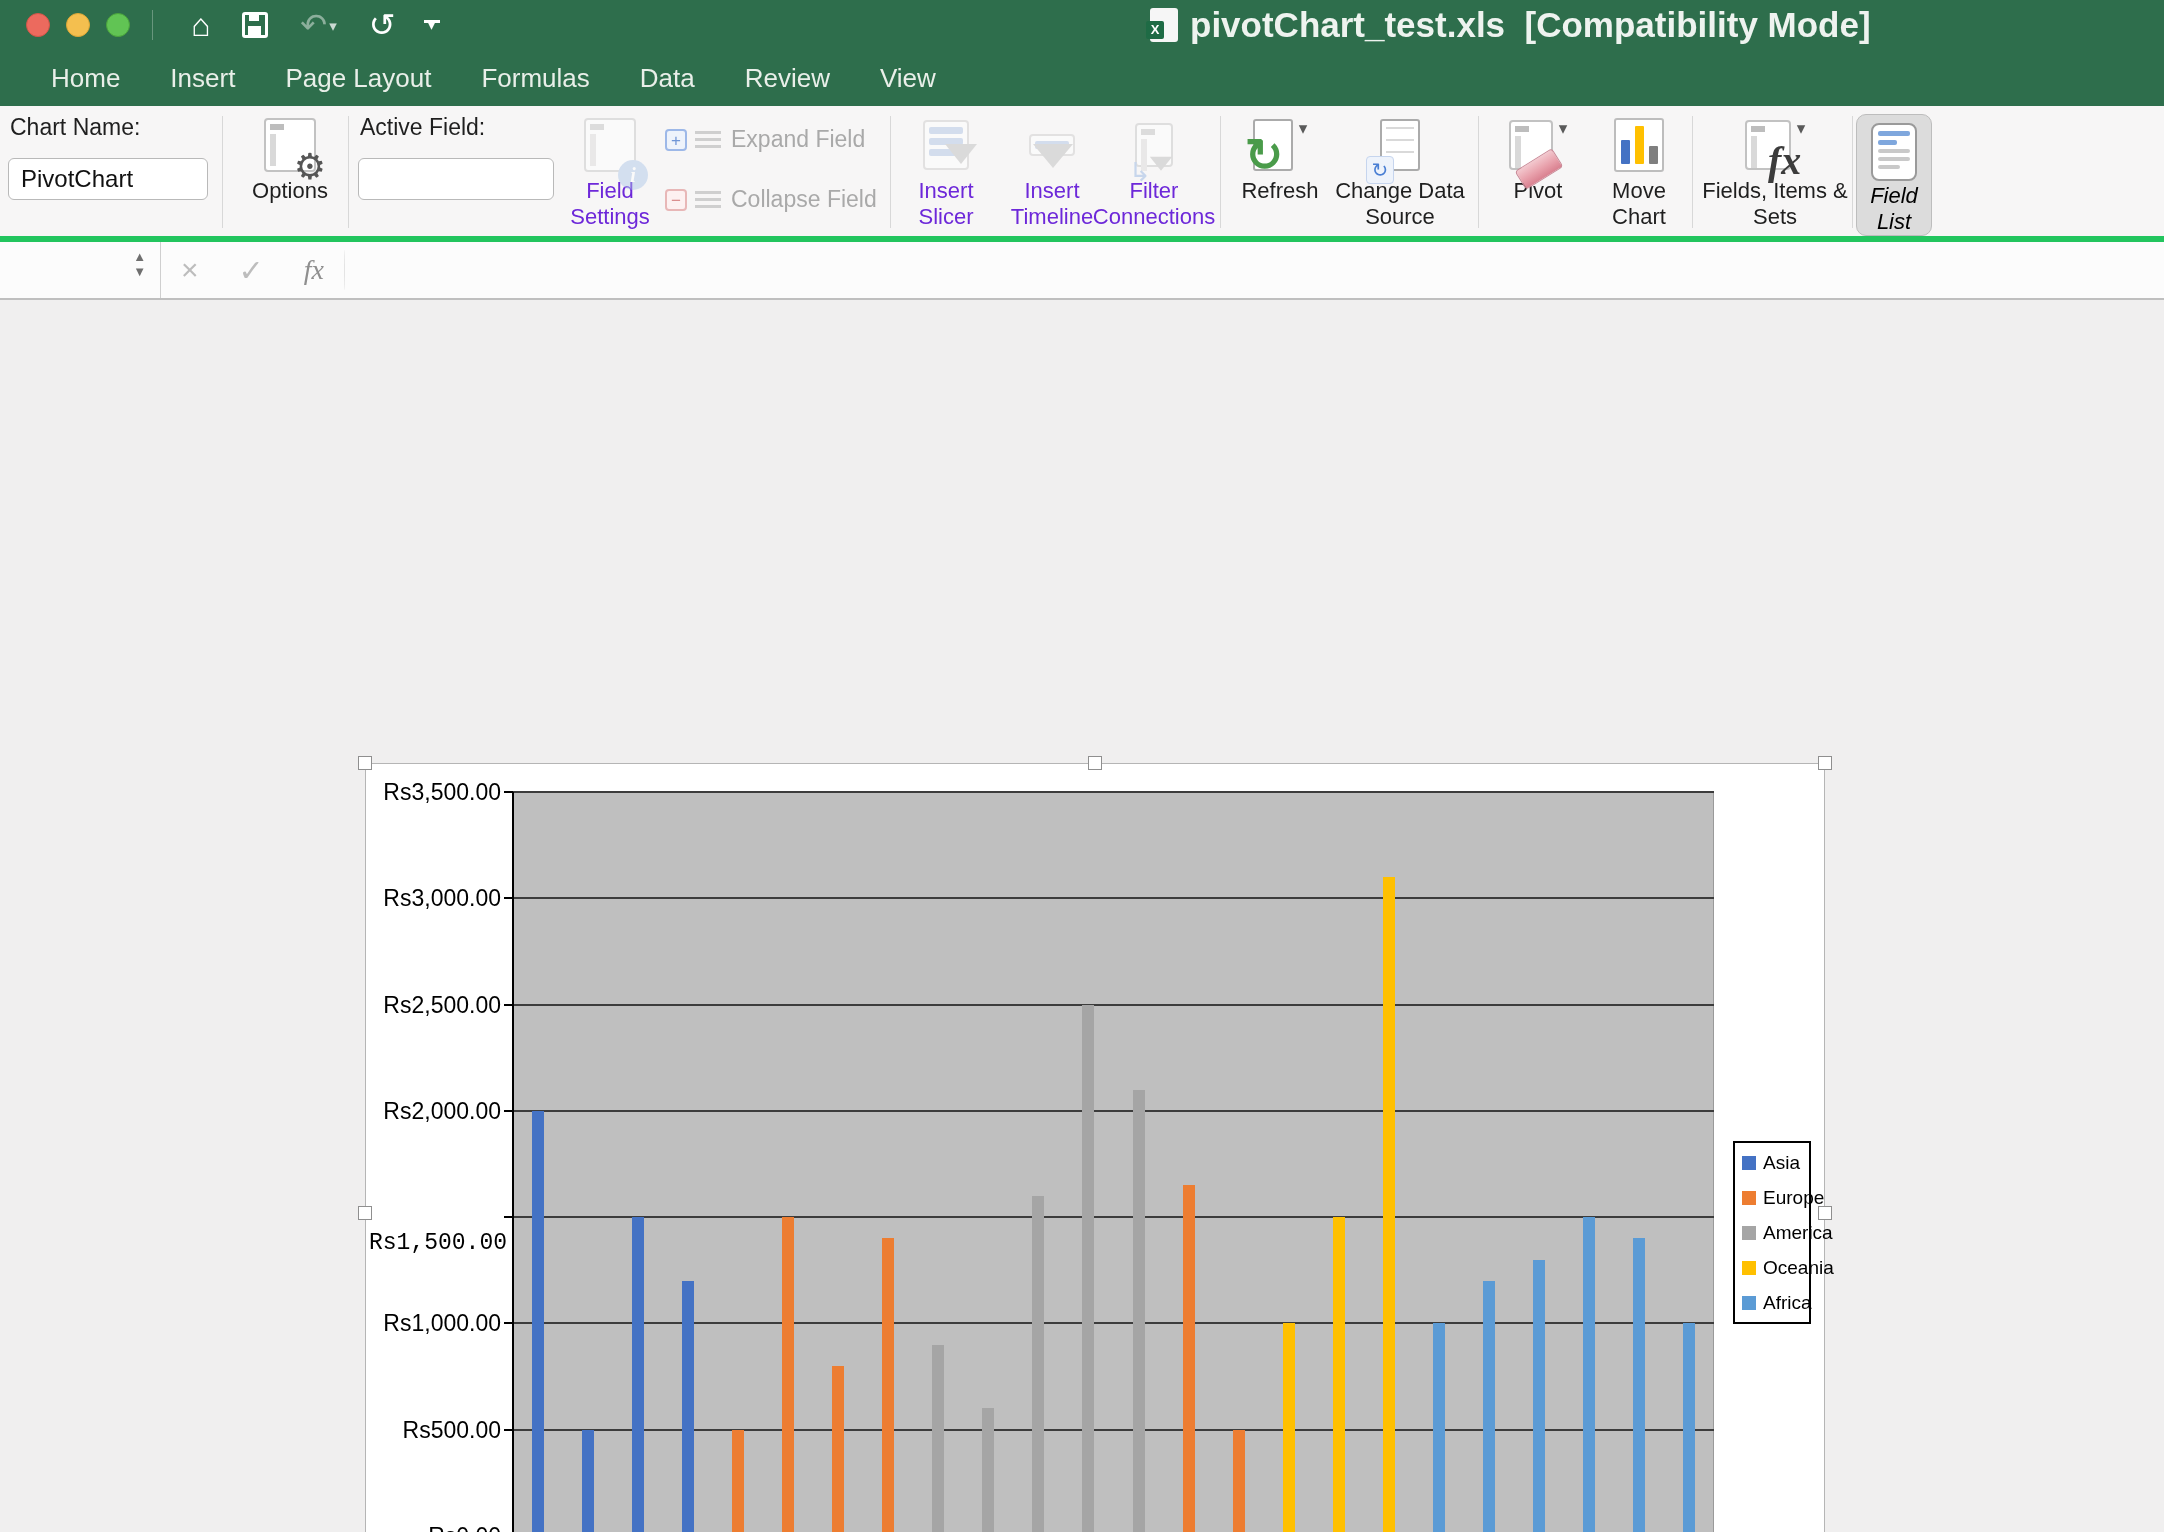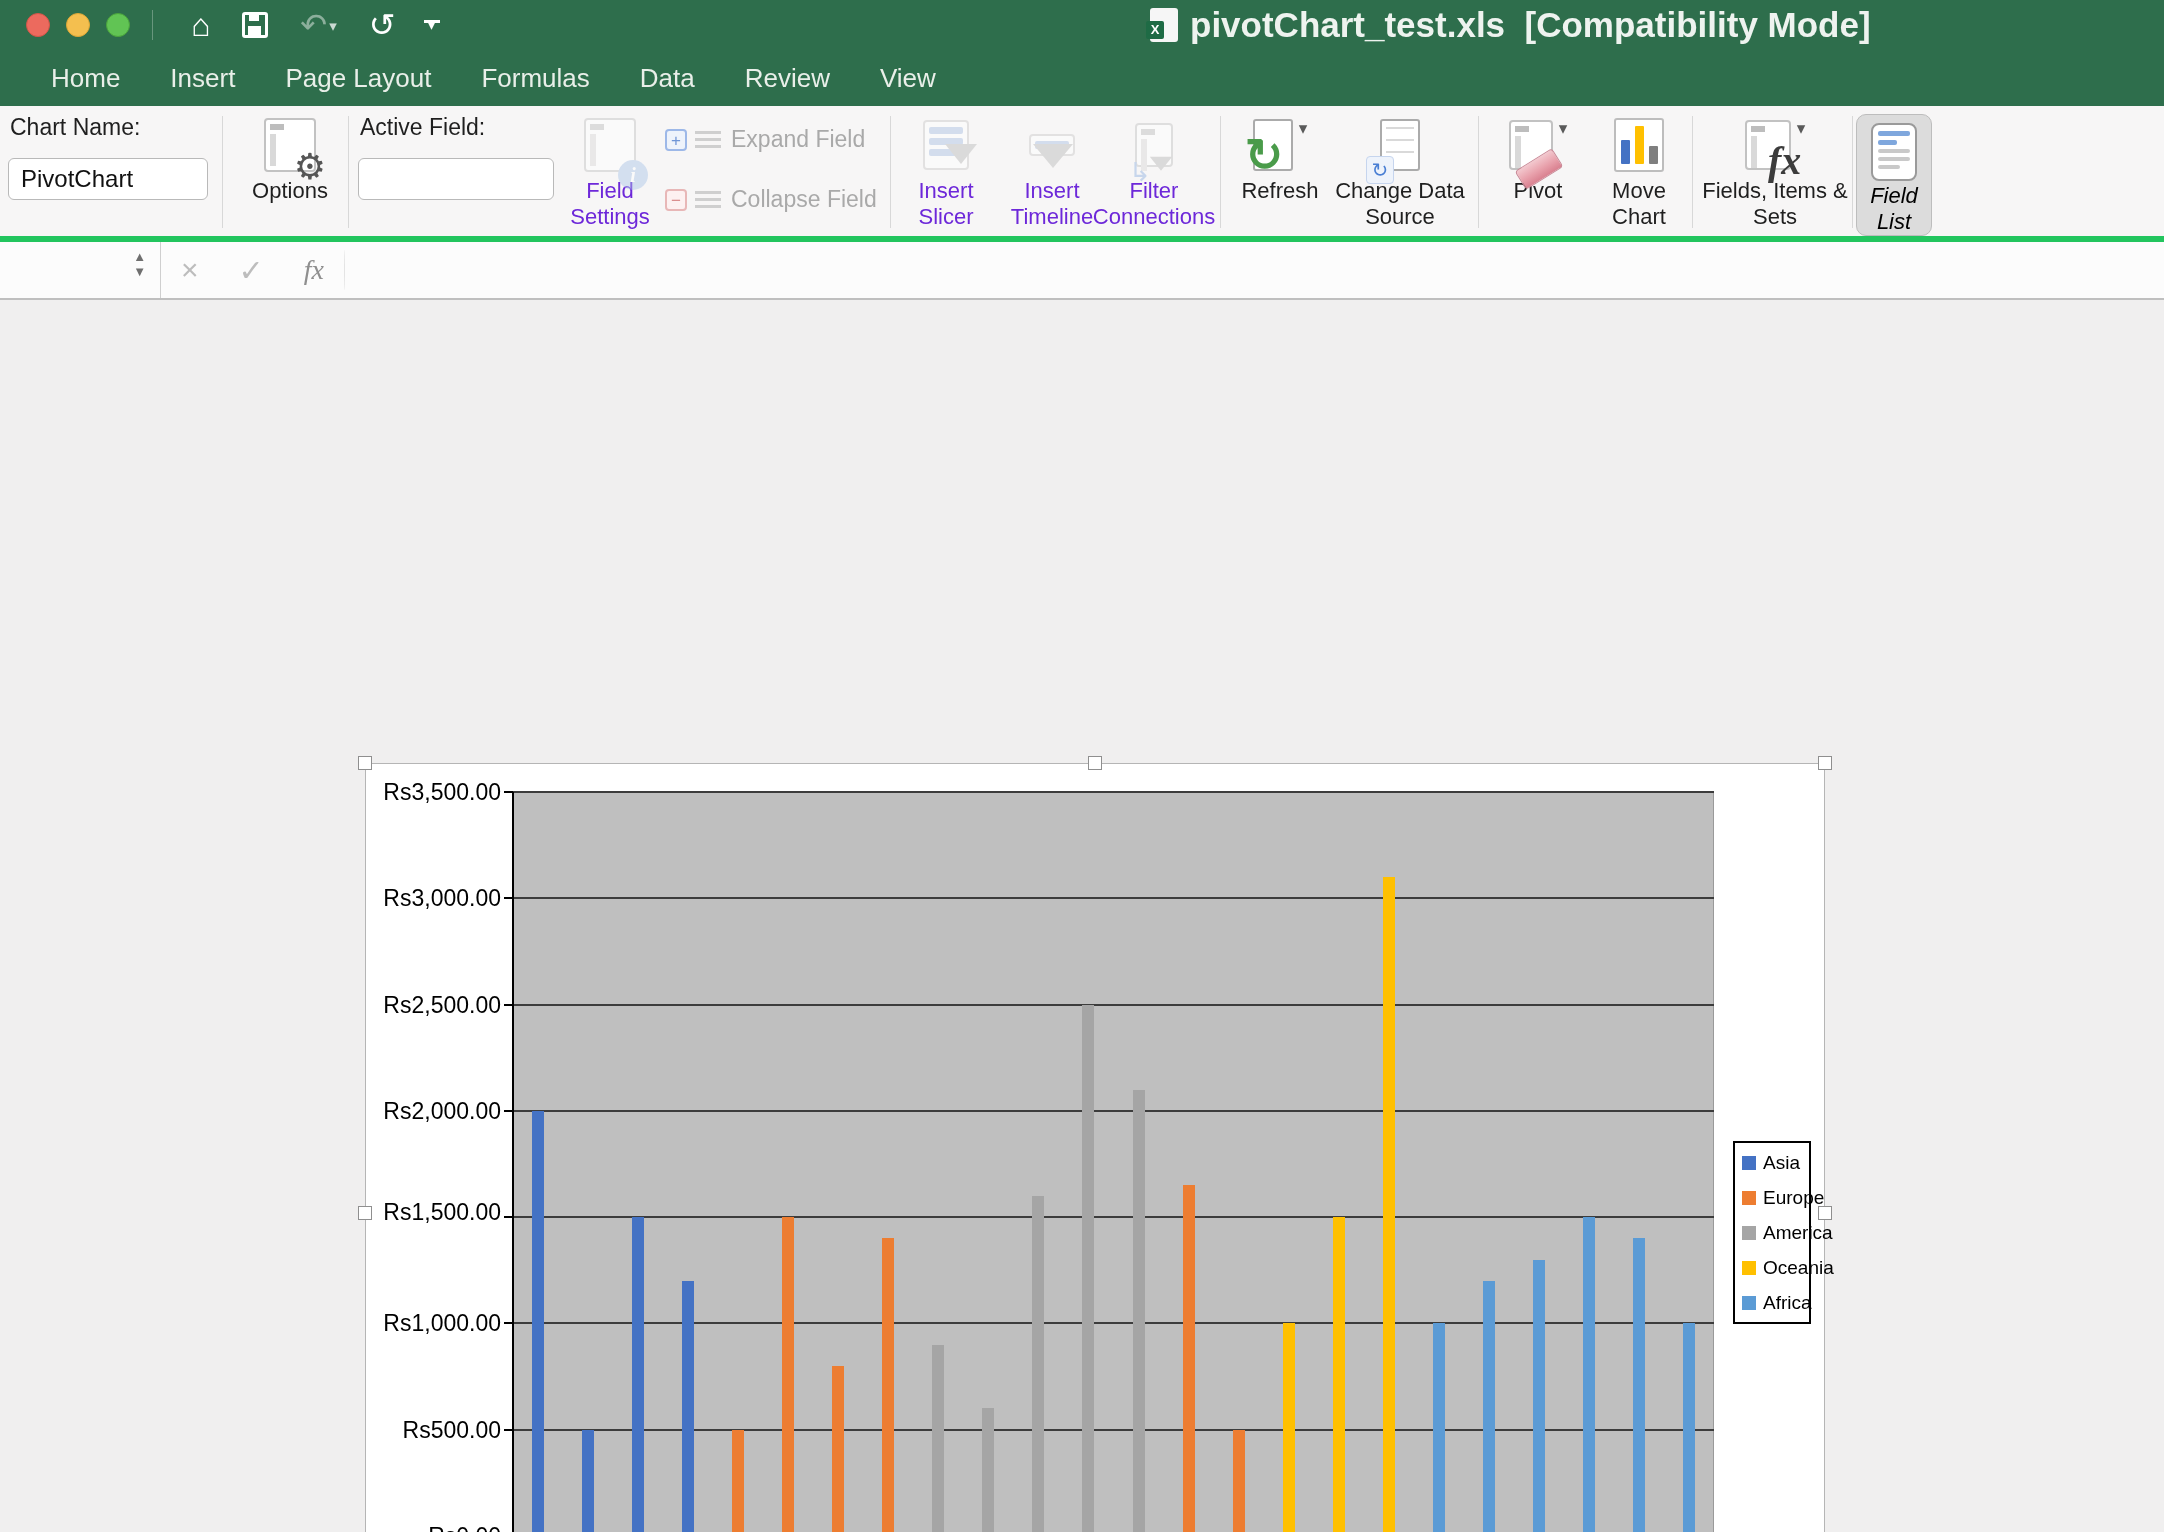--- a/index.html
+++ b/index.html
@@ -328,21 +328,21 @@
         <div class="tickmark" style="left: 138px; top: 133.286px;"></div>
         <div class="y-label" style="left: 3px; top: 121.286px; width: 132px;">Rs3,000.00</div>
         <div class="gridline" style="left: 147px; top: 239.571px; width: 1201px;"></div>
         <div class="tickmark" style="left: 138px; top: 239.571px;"></div>
         <div class="y-label" style="left: 3px; top: 227.571px; width: 132px;">Rs2,500.00</div>
         <div class="gridline" style="left: 147px; top: 345.857px; width: 1201px;"></div>
         <div class="tickmark" style="left: 138px; top: 345.857px;"></div>
         <div class="y-label" style="left: 3px; top: 333.857px; width: 132px;">Rs2,000.00</div>
         <div class="gridline" style="left: 147px; top: 452.143px; width: 1201px;"></div>
         <div class="tickmark" style="left: 138px; top: 452.143px;"></div>
-        <div class="y-label" style="left: 3px; top: 435px; width: 132px;">Rs1,500.00</div>
+        <div class="y-label" style="left: 3px; top: 466px; width: 132px; font-family: Liberation Mono, monospace;">Rs1,500.00</div>
         <div class="gridline" style="left: 147px; top: 558.429px; width: 1201px;"></div>
         <div class="tickmark" style="left: 138px; top: 558.429px;"></div>
         <div class="y-label" style="left: 3px; top: 546.429px; width: 132px;">Rs1,000.00</div>
         <div class="gridline" style="left: 147px; top: 664.714px; width: 1201px;"></div>
         <div class="tickmark" style="left: 138px; top: 664.714px;"></div>
         <div class="y-label" style="left: 3px; top: 652.714px; width: 132px;">Rs500.00</div>
         <div class="y-label" style="left: 3px; top: 759px; width: 132px;">Rs0.00</div>
         <div class="bar" title="Asia" style="left: 166.021px; top: 346.857px; width: 12px; height: 425.143px; background: rgb(68, 114, 196);"></div>
         <div class="bar" title="Asia" style="left: 216.062px; top: 665.714px; width: 12px; height: 106.286px; background: rgb(68, 114, 196);"></div>
         <div class="bar" title="Asia" style="left: 266.104px; top: 453.143px; width: 12px; height: 318.857px; background: rgb(68, 114, 196);"></div>

